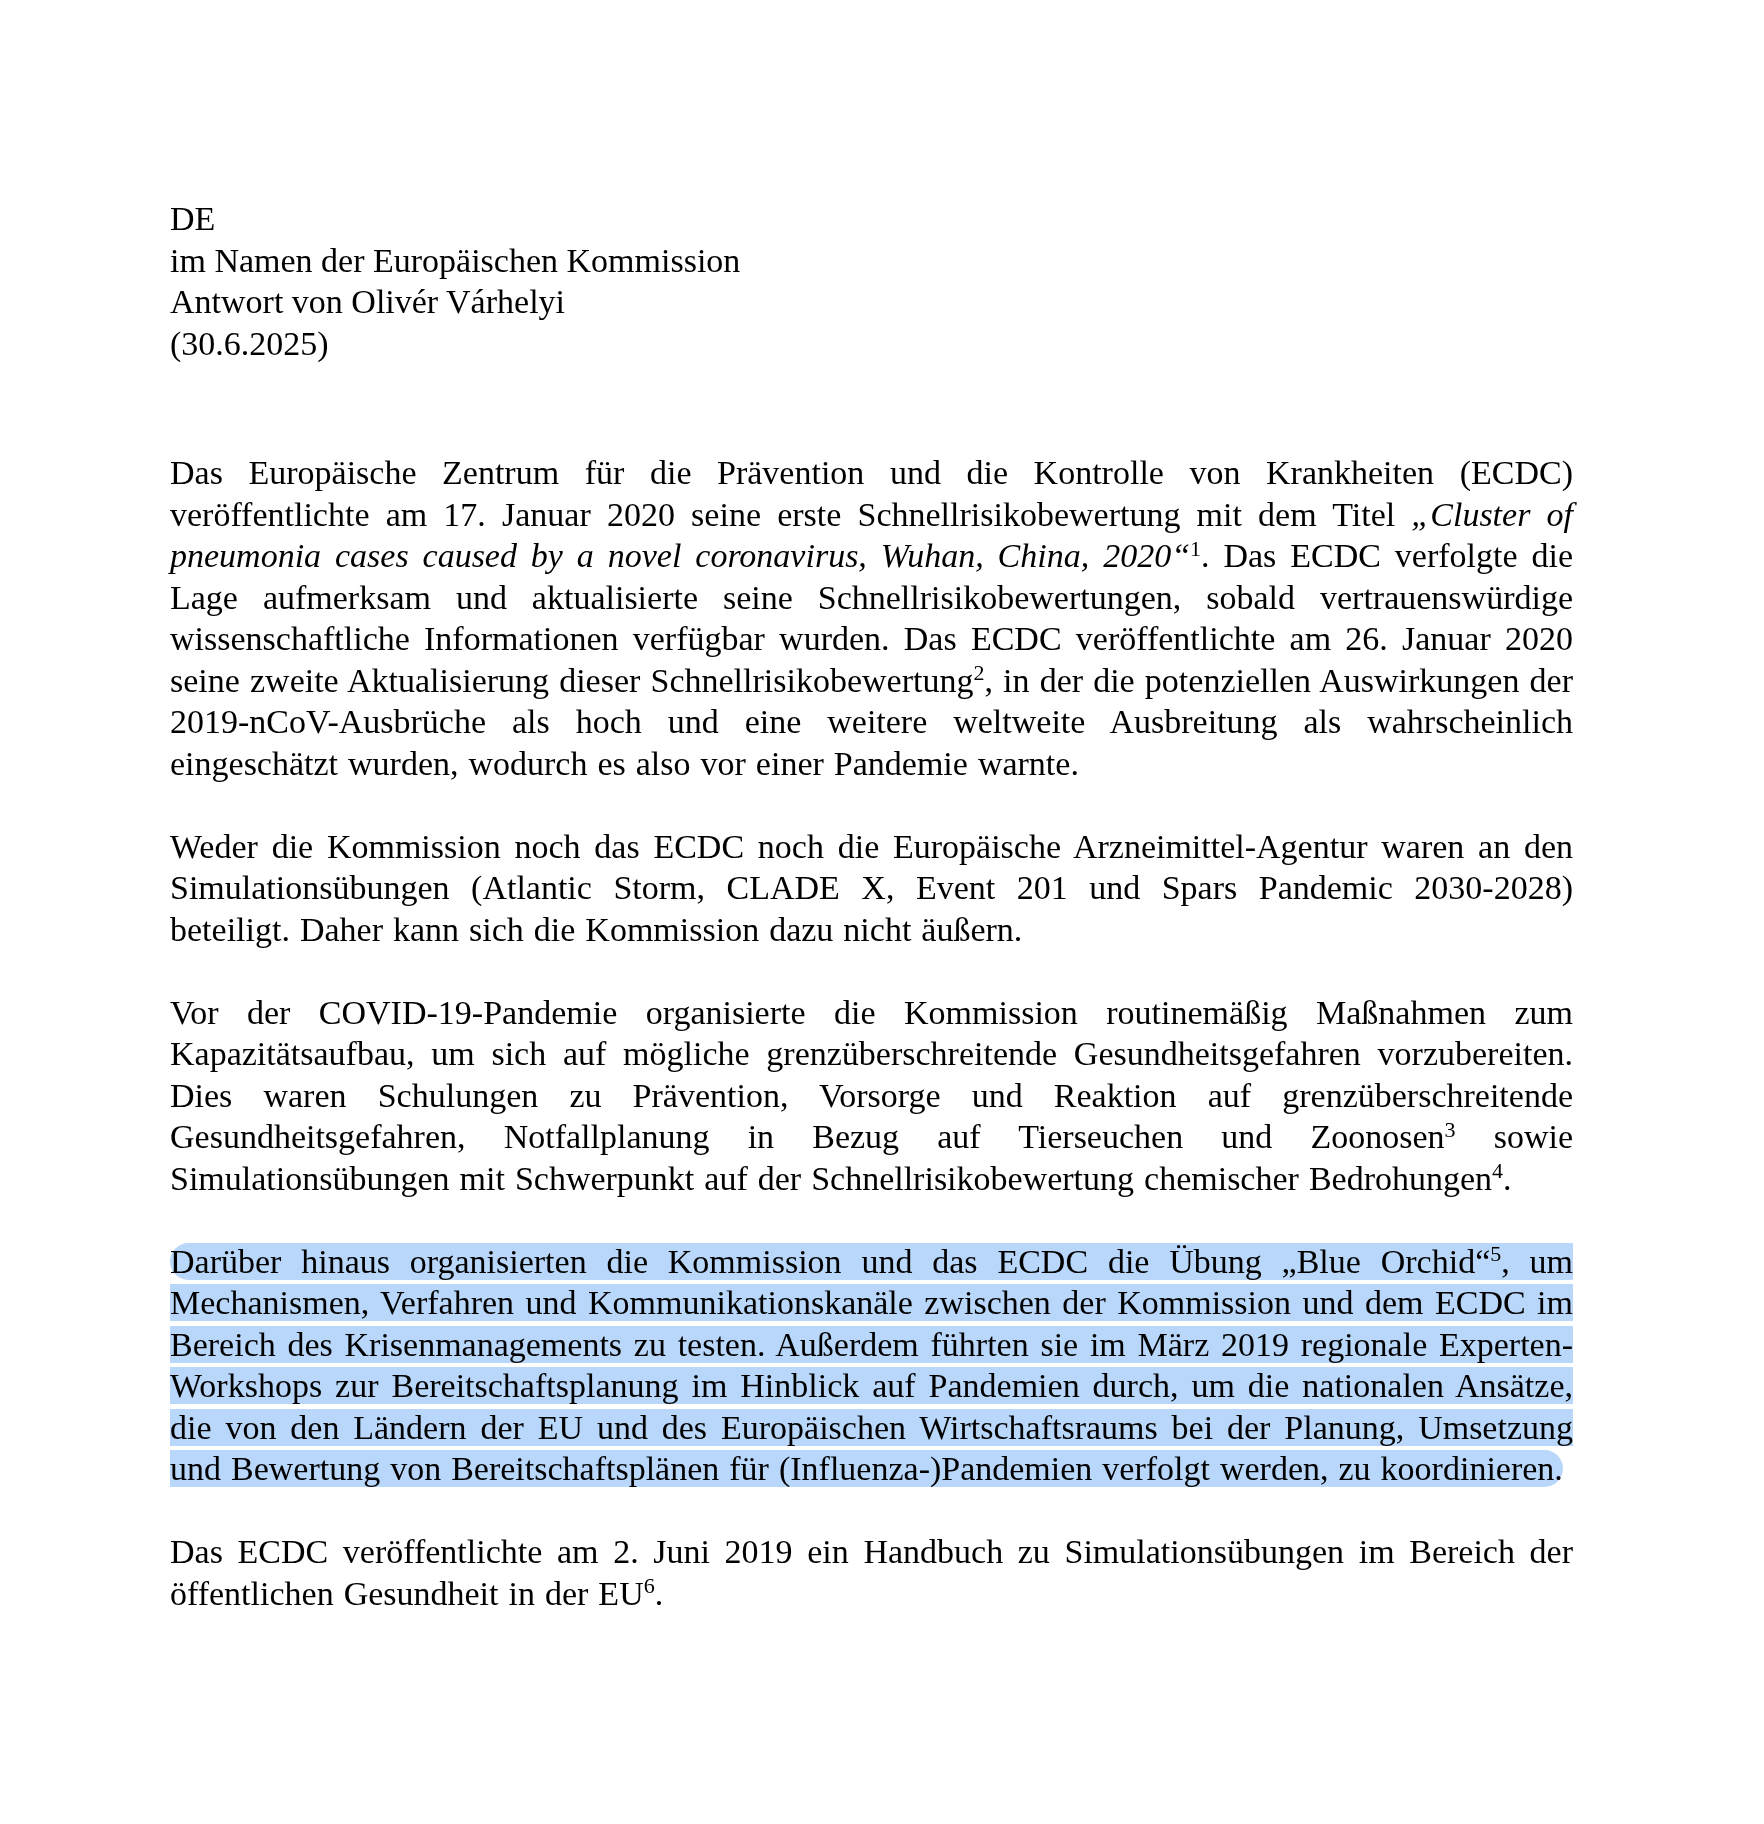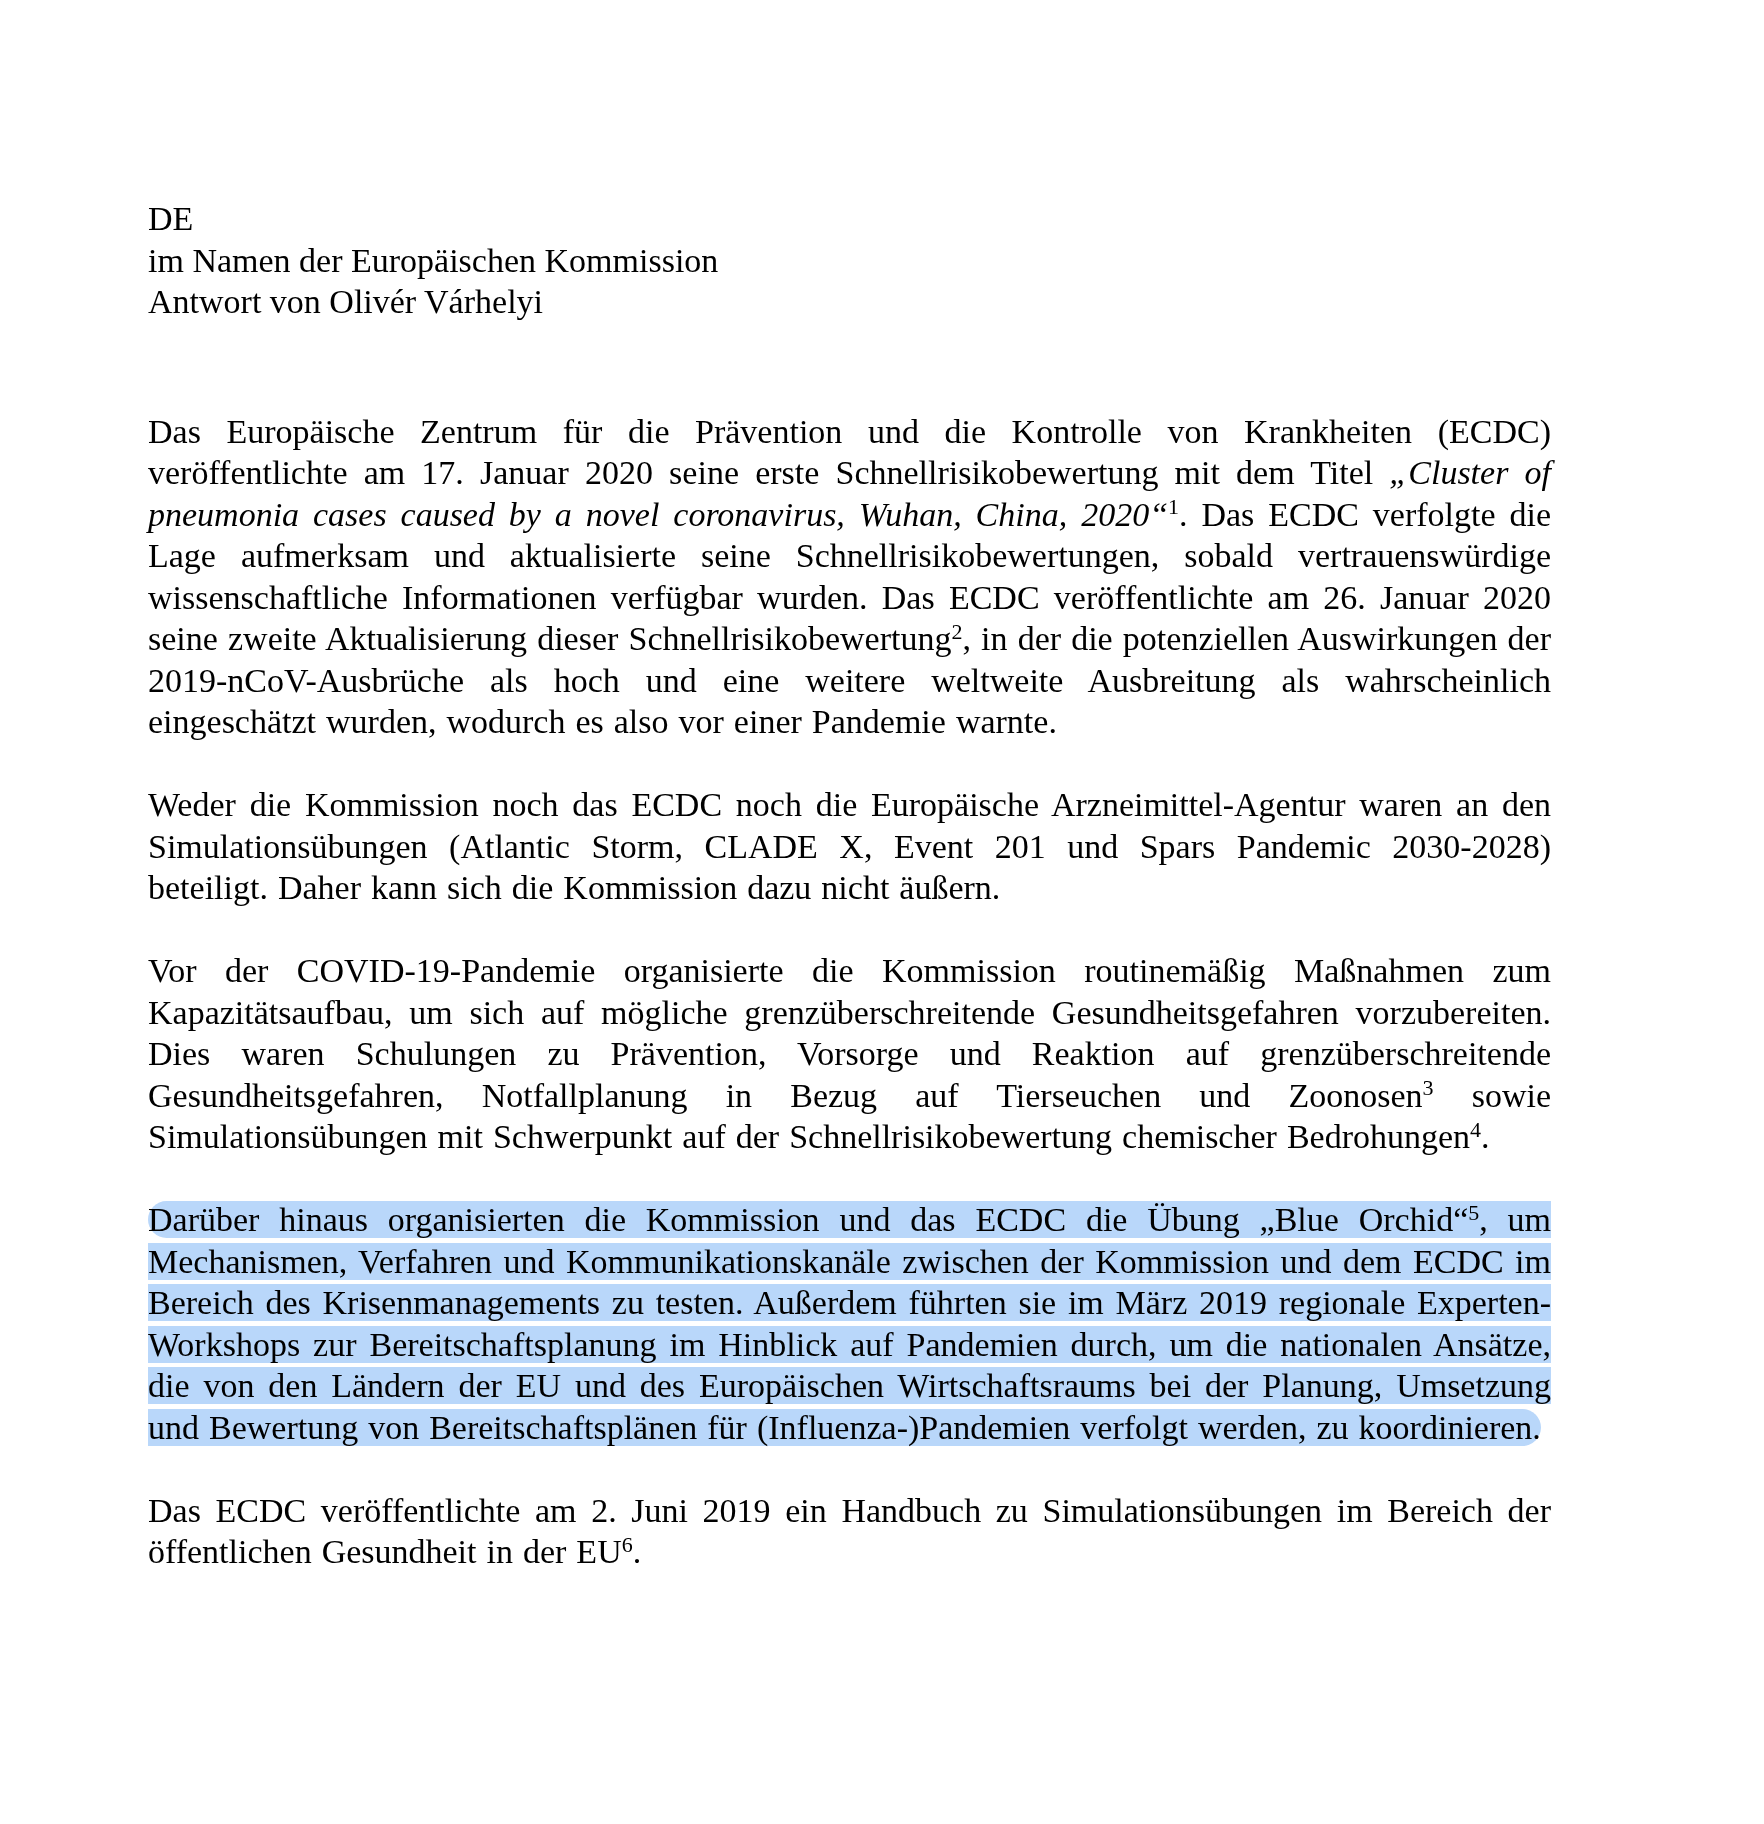--- a/index.html
+++ b/index.html
@@ -12,21 +12,21 @@
   }
   .page {
     position: absolute;
     inset: 0;
     background: #ffffff;
     color: #000000;
     font-family: "Liberation Serif", "DejaVu Serif", serif;
   }
   .content {
     position: absolute;
-    left: 148px;
+    left: 170px;
     top: 198px;
     width: 1403px;
   }
   .doc-header p {
     margin: 0;
     font-size: 34px;
     line-height: 41.5px;
     white-space: pre;
   }
   .doc-body p {
@@ -49,20 +49,21 @@
 </style>
 </head>
 <body style="background: rgb(255, 255, 255);">
 
 <div class="page">
   <div class="content">
     <div class="doc-header" id="doc-header">
         <p>DE</p>
         <p>im Namen der Europäischen Kommission</p>
         <p>Antwort von Olivér Várhelyi</p>
+        <p>(30.6.2025)</p>
       </div>
     <div class="doc-body" id="doc-body">
         <p class="first"><span>Das Europäische Zentrum für die Prävention und die Kontrolle von Krankheiten (ECDC) veröffentlichte am 17. Januar 2020 seine erste Schnellrisikobewertung mit dem Titel </span><i>„Cluster of pneumonia cases caused by a novel coronavirus, Wuhan, China, 2020“</i><sup class="fn">1</sup><span>. Das ECDC verfolgte die Lage aufmerksam und aktualisierte seine Schnellrisikobewertungen, sobald vertrauenswürdige wissenschaftliche Informationen verfügbar wurden. Das ECDC veröffentlichte am 26. Januar 2020 seine zweite Aktualisierung dieser Schnellrisikobewertung</span><sup class="fn">2</sup><span>, in der die potenziellen Auswirkungen der 2019-nCoV-Ausbrüche als hoch und eine weitere weltweite Ausbreitung als wahrscheinlich eingeschätzt wurden, wodurch es also vor einer Pandemie warnte.</span></p>
         <p><span>Weder die Kommission noch das ECDC noch die Europäische Arzneimittel-Agentur waren an den Simulationsübungen (Atlantic Storm, CLADE X, Event 201 und Spars Pandemic 2030-2028) beteiligt. Daher kann sich die Kommission dazu nicht äußern.</span></p>
         <p><span>Vor der COVID-19-Pandemie organisierte die Kommission routinemäßig Maßnahmen zum Kapazitätsaufbau, um sich auf mögliche grenzüberschreitende Gesundheitsgefahren vorzubereiten. Dies waren Schulungen zu Prävention, Vorsorge und Reaktion auf grenzüberschreitende Gesundheitsgefahren, Notfallplanung in Bezug auf Tierseuchen und Zoonosen</span><sup class="fn">3</sup><span> sowie Simulationsübungen mit Schwerpunkt auf der Schnellrisikobewertung chemischer Bedrohungen</span><sup class="fn">4</sup><span>.</span></p>
         <p><span class="hl"><span>Darüber hinaus organisierten die Kommission und das ECDC die Übung „Blue Orchid“</span><sup class="fn">5</sup><span>, um Mechanismen, Verfahren und Kommunikationskanäle zwischen der Kommission und dem ECDC im Bereich des Krisenmanagements zu testen. Außerdem führten sie im März 2019 regionale Experten-Workshops zur Bereitschaftsplanung im Hinblick auf Pandemien durch, um die nationalen Ansätze, die von den Ländern der EU und des Europäischen Wirtschaftsraums bei der Planung, Umsetzung und Bewertung von Bereitschaftsplänen für (Influenza-)Pandemien verfolgt werden, zu koordinieren.</span></span></p>
         <p><span>Das ECDC veröffentlichte am 2. Juni 2019 ein Handbuch zu Simulationsübungen im Bereich der öffentlichen Gesundheit in der EU</span><sup class="fn">6</sup><span>.</span></p>
       </div>
   </div>
 </div>

